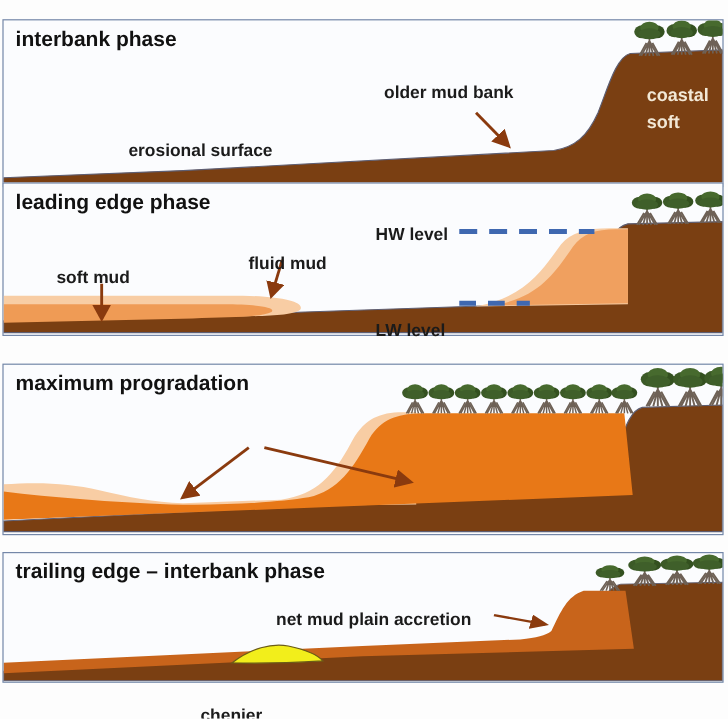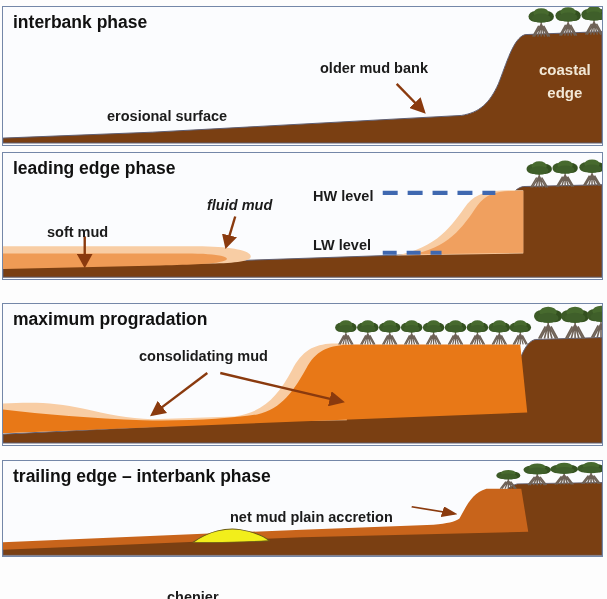--- a/index.html
+++ b/index.html
@@ -10,21 +10,21 @@
   .panel svg{position:absolute;left:0;top:0;width:100%;height:100%;display:block;}
   .lbl{position:absolute;font-weight:bold;color:#1b1b1b;font-size:14.5px;white-space:nowrap;z-index:3;}
   .title{position:absolute;left:10px;top:5px;font-weight:bold;color:#111;font-size:17.5px;white-space:nowrap;z-index:3;}
   .coastal{color:#f2e8d6;line-height:1.5;font-size:15px;}
 </style>
 </head>
 <body>
 
 <div id="figure">
 
-  <div class="panel" style="top:6px;height:140px;">
+  <div class="panel" style="top:16px;height:140px;">
     <svg viewBox="0 0 601 140" preserveAspectRatio="none">
       <defs>
         <g id="treeP1">
           <path d="M16,20 L8,35 M16,20 L12,35 M16,17 L16,35 M16,20 L20,35 M16,20 L24,35 M13,22 L6,35 M19,22 L26,35" stroke="#6e6156" stroke-width="1.7" fill="none"></path>
           <ellipse cx="9" cy="11" rx="8" ry="6.5" fill="#3c5a27"></ellipse>
           <ellipse cx="23" cy="11" rx="8" ry="6.5" fill="#33501f"></ellipse>
           <ellipse cx="16" cy="7" rx="9" ry="6" fill="#476a2e"></ellipse>
           <ellipse cx="16" cy="13" rx="11" ry="5.5" fill="#3f5f2a"></ellipse>
         </g>
         <marker id="ahP1" viewBox="0 0 10 10" refX="8" refY="5" markerWidth="6.5" markerHeight="6.5" orient="auto">
@@ -35,23 +35,23 @@
       <g>
         <use href="#treeP1" transform="translate(526.4,0.3) scale(0.85)"></use>
         <use href="#treeP1" transform="translate(553.4,-0.7) scale(0.85)"></use>
         <use href="#treeP1" transform="translate(579.4,-1.7) scale(0.85)"></use>
       </g>
       <line x1="395" y1="78" x2="422" y2="106" stroke="#8a3a0e" stroke-width="2.4" marker-end="url(#ahP1)"></line>
     </svg>
     <div class="title">interbank phase</div>
     <div class="lbl" style="left:104px;top:101px;">erosional surface</div>
     <div class="lbl" style="left:317px;top:53px;">older mud bank</div>
-    <div class="lbl coastal" style="left:536px;top:52px;text-align:center;">
+    <div class="lbl coastal" style="left:536px;top:52px;">
       <div>coastal</div>
-      <div>edge</div>
+      <div>soft</div>
     </div>
   </div>
 
   <div class="panel" style="top:152px;height:128px;">
     <svg viewBox="0 0 601 139" preserveAspectRatio="none">
       <defs>
         <g id="treeP2">
           <path d="M16,20 L8,35 M16,20 L12,35 M16,17 L16,35 M16,20 L20,35 M16,20 L24,35 M13,22 L6,35 M19,22 L26,35" stroke="#6e6156" stroke-width="1.7" fill="none"></path>
           <ellipse cx="9" cy="11" rx="8" ry="6.5" fill="#3c5a27"></ellipse>
           <ellipse cx="23" cy="11" rx="8" ry="6.5" fill="#33501f"></ellipse>
@@ -72,23 +72,23 @@
         <use href="#treeP2" transform="translate(550.4,7.3) scale(0.85)"></use>
         <use href="#treeP2" transform="translate(577.4,6.3) scale(0.85)"></use>
       </g>
       <line x1="381" y1="44" x2="494" y2="44" stroke="#3f68b0" stroke-width="4.5" stroke-dasharray="15 10"></line>
       <line x1="381" y1="110" x2="440" y2="110" stroke="#3f68b0" stroke-width="4.5" stroke-dasharray="14 10"></line>
       <line x1="82" y1="92" x2="82" y2="124" stroke="#8a3a0e" stroke-width="2.4" marker-end="url(#ahP2)"></line>
       <line x1="233" y1="70" x2="224" y2="103" stroke="#8a3a0e" stroke-width="2.4" marker-end="url(#ahP2)"></line>
     </svg>
     <div class="title">leading edge phase</div>
     <div class="lbl" style="left:44px;top:71px;">soft mud</div>
-    <div class="lbl" style="left:204px;top:44px;font-style:italic;">fluid mud</div>
+    <div class="lbl" style="left:204px;top:59px;">fluid mud</div>
     <div class="lbl" style="left:310px;top:35px;text-align:right;">HW level</div>
-    <div class="lbl" style="left:310px;top:84px;">LW level</div>
+    <div class="lbl" style="left:310px;top:115px;">LW level</div>
   </div>
 
   <div class="panel" style="top:303px;height:143px;padding-left:16px;">
     <svg viewBox="0 0 601 143" preserveAspectRatio="none">
       <defs>
         <g id="treeP3">
           <path d="M16,20 L8,35 M16,20 L12,35 M16,17 L16,35 M16,20 L20,35 M16,20 L24,35 M13,22 L6,35 M19,22 L26,35" stroke="#6e6156" stroke-width="1.7" fill="none"></path>
           <ellipse cx="9" cy="11" rx="8" ry="6.5" fill="#3c5a27"></ellipse>
           <ellipse cx="23" cy="11" rx="8" ry="6.5" fill="#33501f"></ellipse>
           <ellipse cx="16" cy="7" rx="9" ry="6" fill="#476a2e"></ellipse>
@@ -114,24 +114,23 @@
       </g>
       <g>
         <use href="#treeP3" transform="translate(531.8,1.8) scale(0.95)"></use>
         <use href="#treeP3" transform="translate(558.8,1.8) scale(0.95)"></use>
         <use href="#treeP3" transform="translate(584.8,0.8) scale(0.95)"></use>
       </g>
       <line x1="205" y1="70" x2="150" y2="112" stroke="#8a3a0e" stroke-width="2.4" marker-end="url(#ahP3)"></line>
       <line x1="218" y1="70" x2="340" y2="99" stroke="#8a3a0e" stroke-width="2.4" marker-end="url(#ahP3)"></line>
     </svg>
     <div class="title">maximum progradation</div>
-    <div class="lbl" style="left:136px;top:44px;">consolidating mud</div>
   </div>
 
-  <div class="panel" style="top:460px;height:97px;">
+  <div class="panel" style="top:460px;height:109px;">
     <svg viewBox="0 0 601 137" preserveAspectRatio="none">
       <defs>
         <g id="treeP4">
           <path d="M16,20 L8,35 M16,20 L12,35 M16,17 L16,35 M16,20 L20,35 M16,20 L24,35 M13,22 L6,35 M19,22 L26,35" stroke="#6e6156" stroke-width="1.7" fill="none"></path>
           <ellipse cx="9" cy="11" rx="8" ry="6.5" fill="#3c5a27"></ellipse>
           <ellipse cx="23" cy="11" rx="8" ry="6.5" fill="#33501f"></ellipse>
           <ellipse cx="16" cy="7" rx="9" ry="6" fill="#476a2e"></ellipse>
           <ellipse cx="16" cy="13" rx="11" ry="5.5" fill="#3f5f2a"></ellipse>
         </g>
         <marker id="ahP4" viewBox="0 0 10 10" refX="8" refY="5" markerWidth="6.5" markerHeight="6.5" orient="auto">

